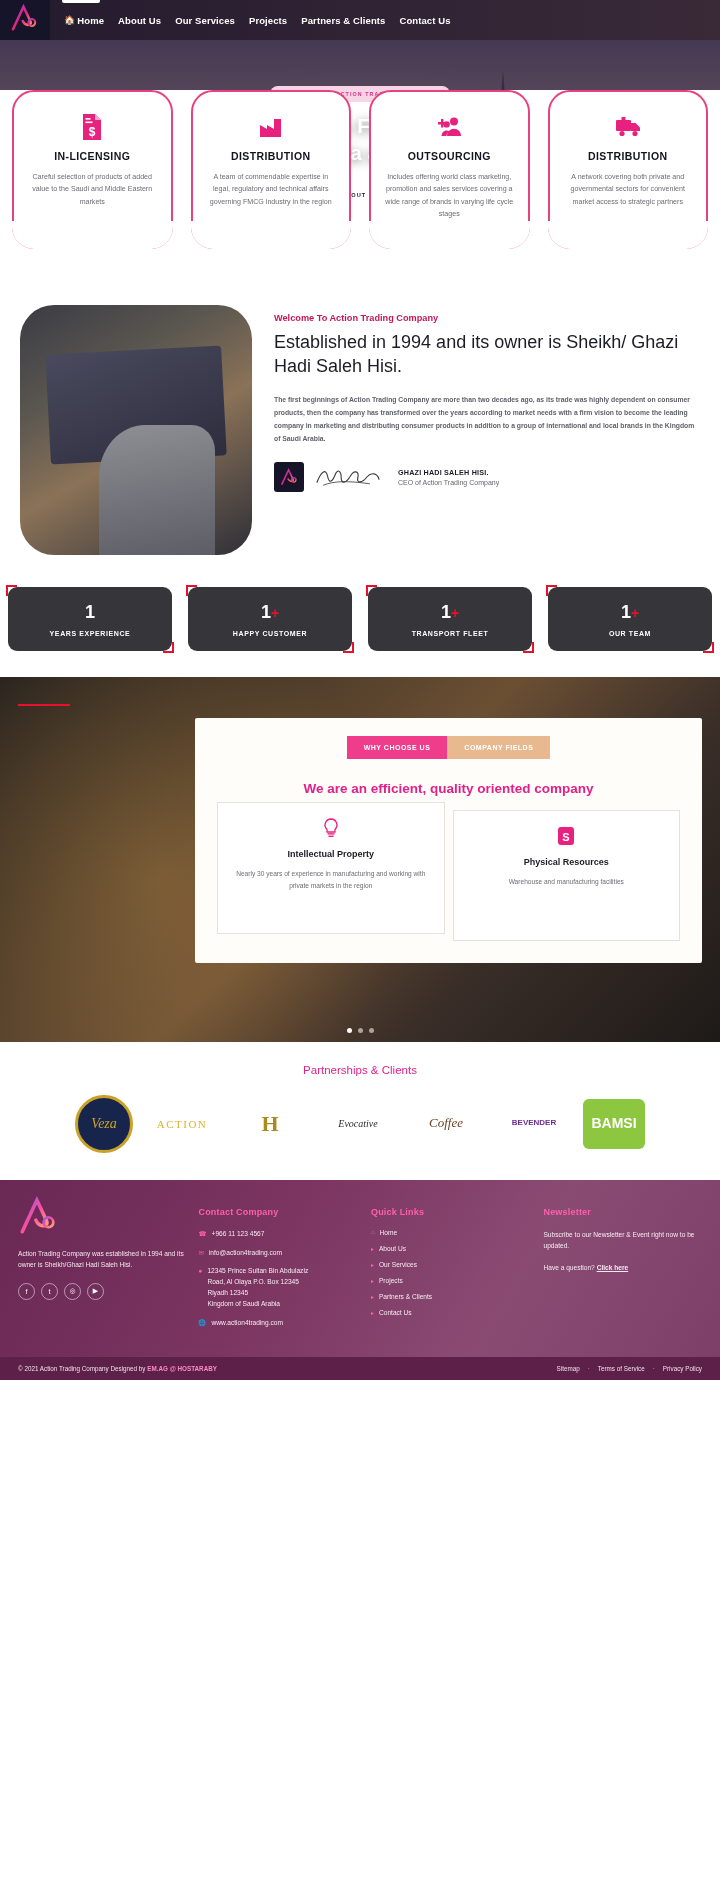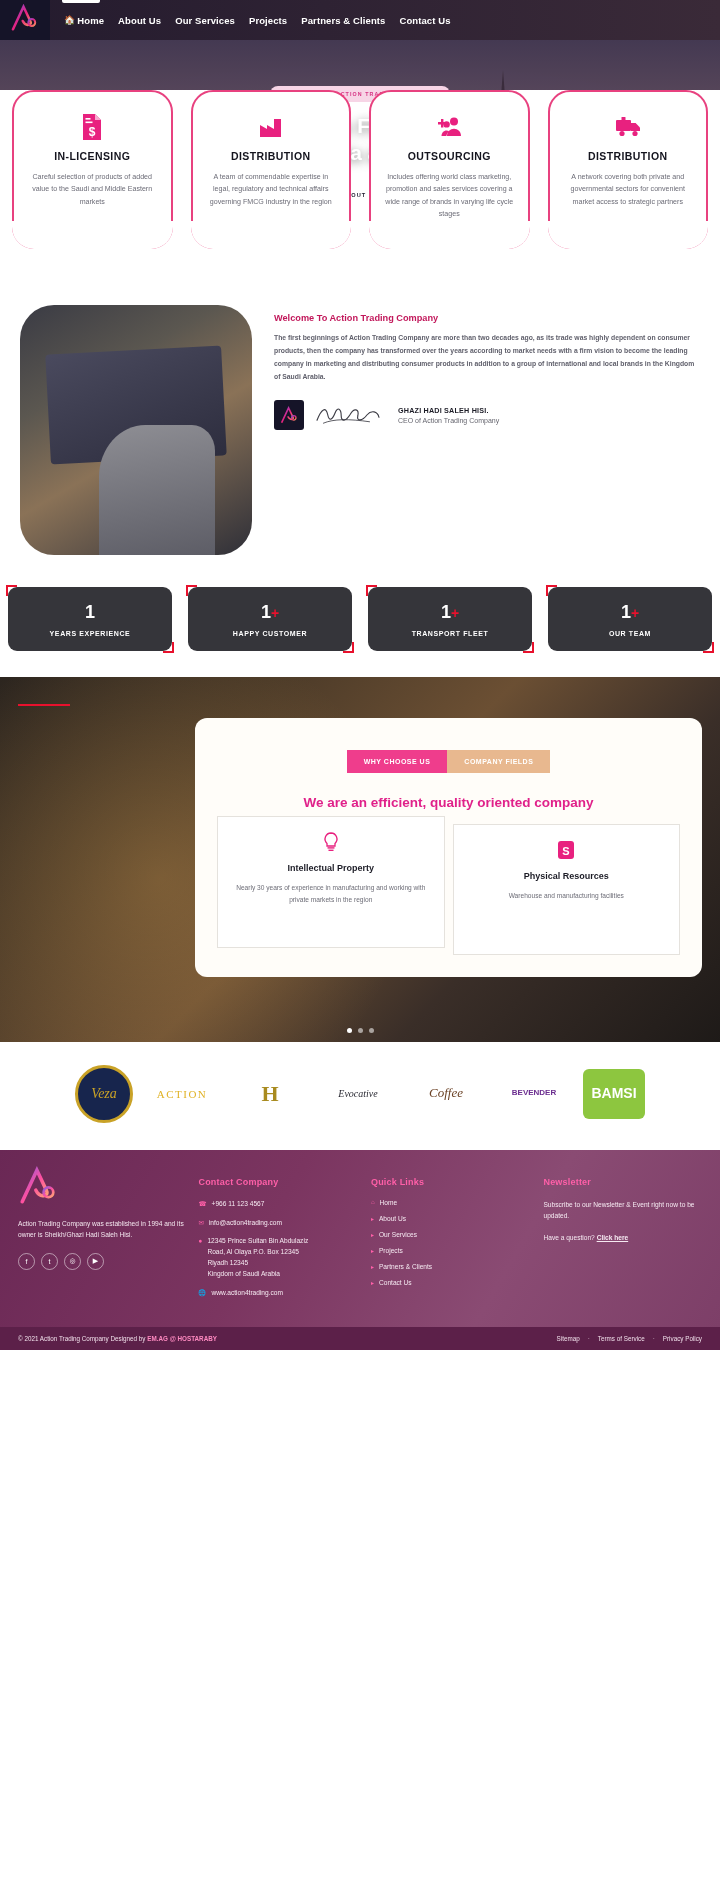--- a/index.html
+++ b/index.html
@@ -158,21 +158,21 @@
     content:""; position:absolute; inset:0;
     background:radial-gradient(circle at 22% 55%, rgba(255,190,90,.22) 0%, rgba(0,0,0,0) 42%);
   }
   .why-title{
     position:relative; color:#fff; font-size:14px; font-weight:bold;
     padding:8px 0 0 18px; z-index:3;
   }
   .why-underline{ width:52px;height:2px;background:#e8112d;margin:9px 0 0 18px; position:relative; z-index:3;}
   .why-panel{
     position:relative; z-index:3; margin:12px 18px 0 195px;
-    background:#fffdf9; border-radius:12px; padding:32px 16px 22px;
+    background:#fffdf9; border-radius:2px; padding:18px 16px 22px;
   }
   .tabs{ display:flex; justify-content:center; gap:0; margin-bottom:22px;}
   .tab{
     font-size:7px; font-weight:bold; letter-spacing:.5px; padding:8px 17px;
     cursor:pointer; border:none; color:#fff; white-space:nowrap;
   }
   .tab.active{ background:#ef3d8c; }
   .tab.inactive{ background:#e8b88f; }
   .why-h3{
     text-align:center; color:#e0218a; font-size:13.5px; font-weight:bold;
@@ -367,20 +367,21 @@
       <div class="svc-desc">A network covering both private and governmental sectors for convenient market access to strategic partners</div>
     </div>
 
   </div>
 </div>
 
 <div class="about">
   <div class="about-img"></div>
   <div class="about-body">
     <div class="about-eyebrow">Welcome To Action Trading Company</div>
+    <div class="about-h2">Established in 1994 and its owner is Sheikh/ Ghazi Hadi Saleh Hisi.</div>
     <div class="about-p">The first beginnings of Action Trading Company are more than two decades ago, as its trade was highly dependent on consumer products, then the company has transformed over the years according to market needs with a firm vision to become the leading company in marketing and distributing consumer products in addition to a group of international and local brands in the Kingdom of Saudi Arabia.</div>
     <div class="ceo-row">
       <div class="ceo-logo">
         <svg viewBox="0 0 40 36">
           <defs>
               <linearGradient id="lg2" x1="0" y1="0" x2="1" y2="1">
             <stop offset="0%" stop-color="#7b4dd8"></stop>
                 <stop offset="50%" stop-color="#e8217f"></stop>
                 <stop offset="100%" stop-color="#f5a05a"></stop>
           </linearGradient>
@@ -461,20 +462,21 @@
   </div>
 
   <div class="why-dots">
     <span class="on"></span>
     <span></span>
     <span></span>
   </div>
 </div>
 
 <div class="partners">
+  <div class="partners-title">Partnerships &amp; Clients</div>
   <div class="partner-row">
     <div class="pl pl-veza">Veza</div>
     <div class="pl pl-jellen">ACTION</div>
     <div class="pl pl-h">H</div>
     <div class="pl pl-evo">Evocative</div>
     <div class="pl pl-coffee">Coffee</div>
     <div class="pl pl-bev">BEVENDER</div>
     <div class="pl pl-bamsi">BAMSI</div>
   </div>
 </div>

